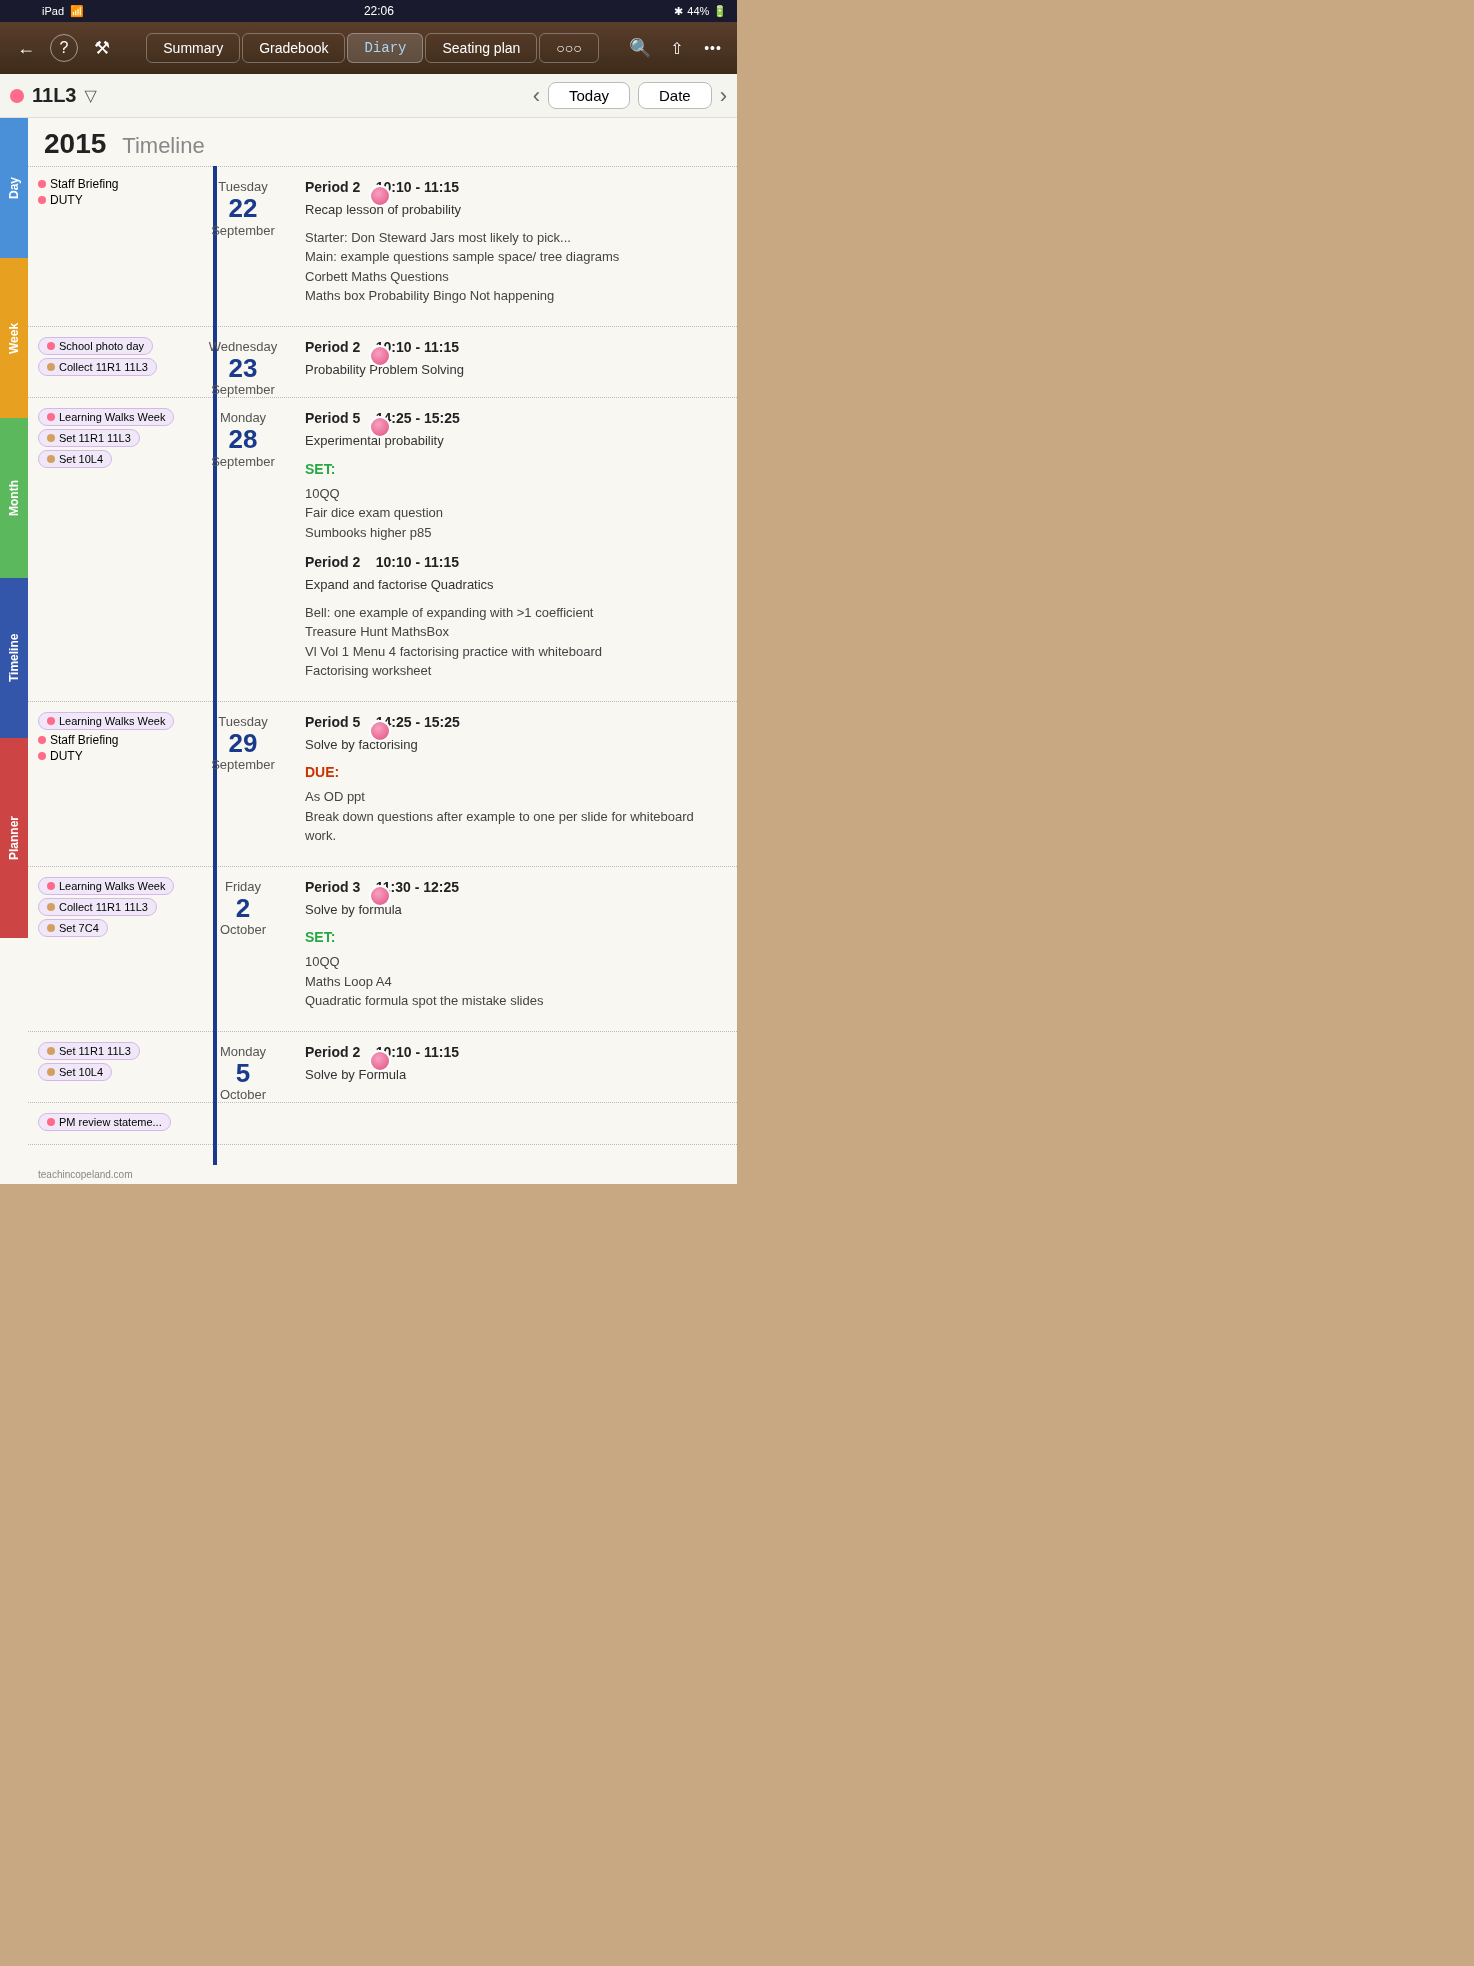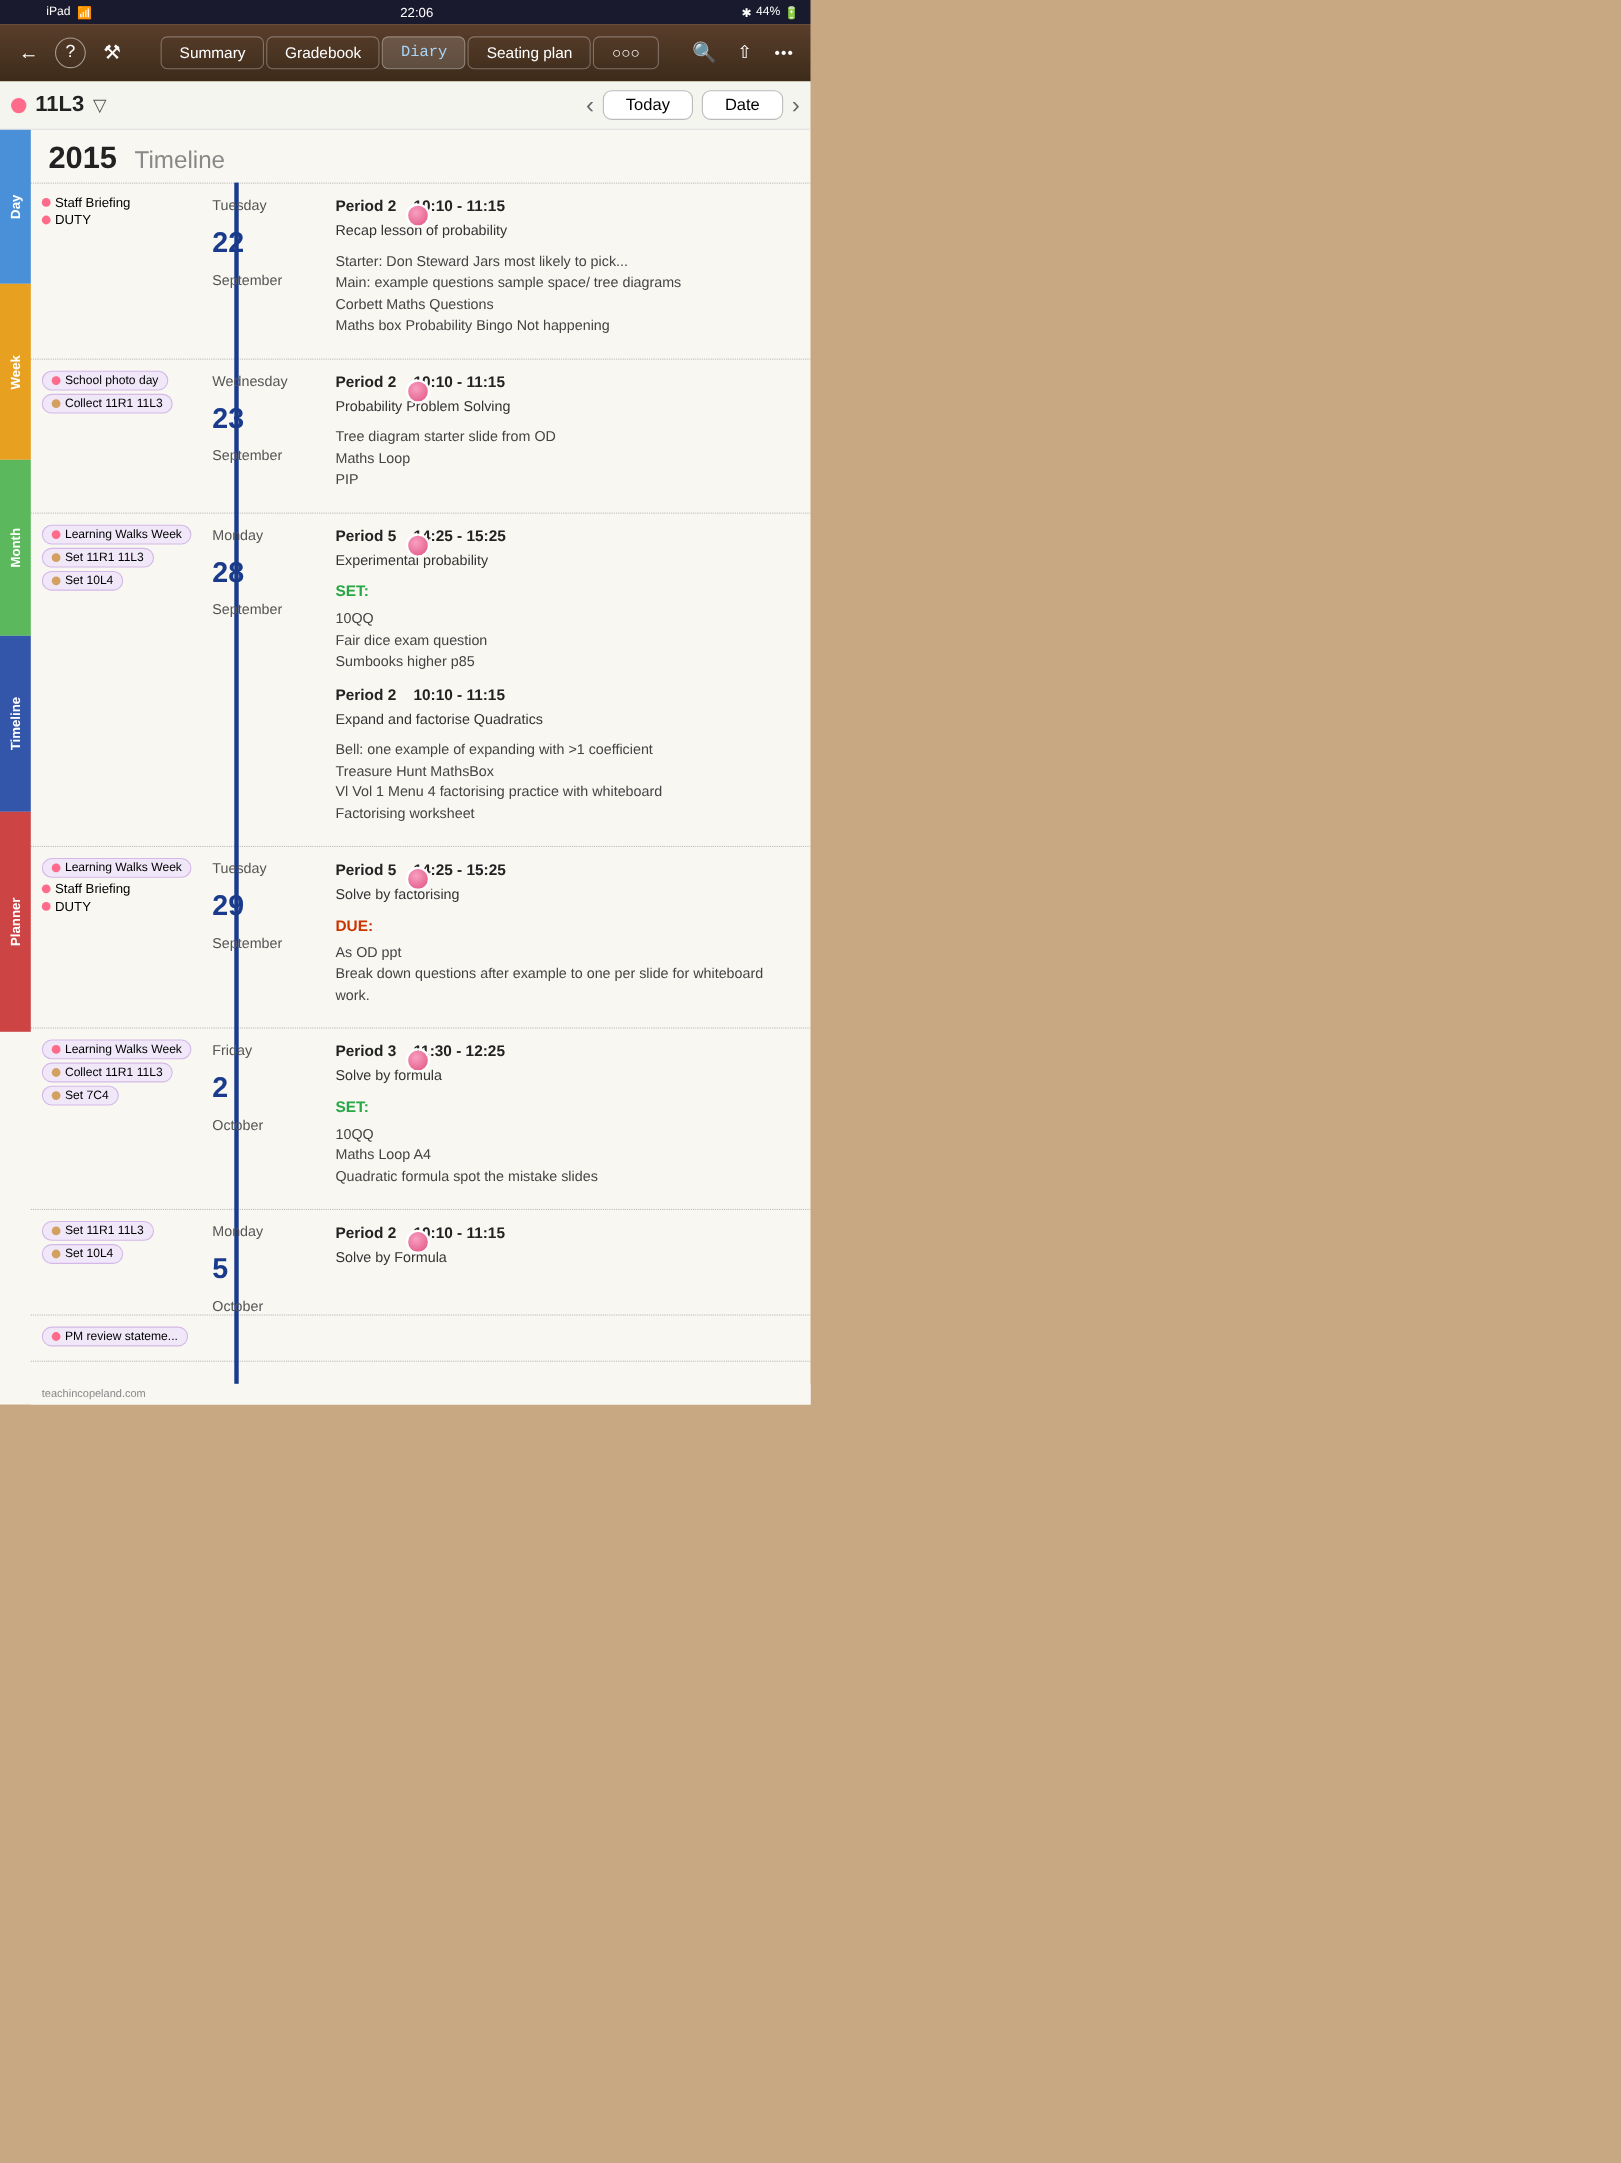--- a/index.html
+++ b/index.html
@@ -275,27 +275,26 @@
       height: 8px;
       border-radius: 50%;
       flex-shrink: 0;
     }
 
     
     .date-col {
       width: 100px;
       display: flex;
       flex-direction: column;
-      align-items: flex-start;
+      align-items: center;
       justify-content: flex-start;
       padding-top: 12px;
       flex-shrink: 0;
       position: relative;
       z-index: 2;
-      gap: 12px;
     }
     .date-day-name {
       font-size: 13px;
       color: #555;
     }
     .date-number {
       font-size: 26px;
       font-weight: 700;
       color: #1a3a8c;
       line-height: 1.1;
@@ -467,23 +466,20 @@
         </div>
         <div class="date-col">
           <div class="timeline-circle"></div>
           <span class="date-day-name">Wednesday</span>
           <span class="date-number">23</span>
           <span class="date-month">September</span>
         </div>
         <div class="right-col">
           <div class="period-header">Period 2&nbsp;&nbsp;&nbsp;&nbsp;10:10 - 11:15</div>
           <div class="period-desc">Probability Problem Solving</div>
-          <div class="period-notes">Tree diagram starter slide from OD
-Maths Loop
-PIP</div>
         </div>
       </div>
 
       <div class="timeline-entry">
         <div class="left-col">
           <div class="event-pill">
             <div class="event-pill-dot" style="background:#ff6b8a;"></div>
             <span>Learning Walks Week</span>
           </div>
           <div class="event-pill">

